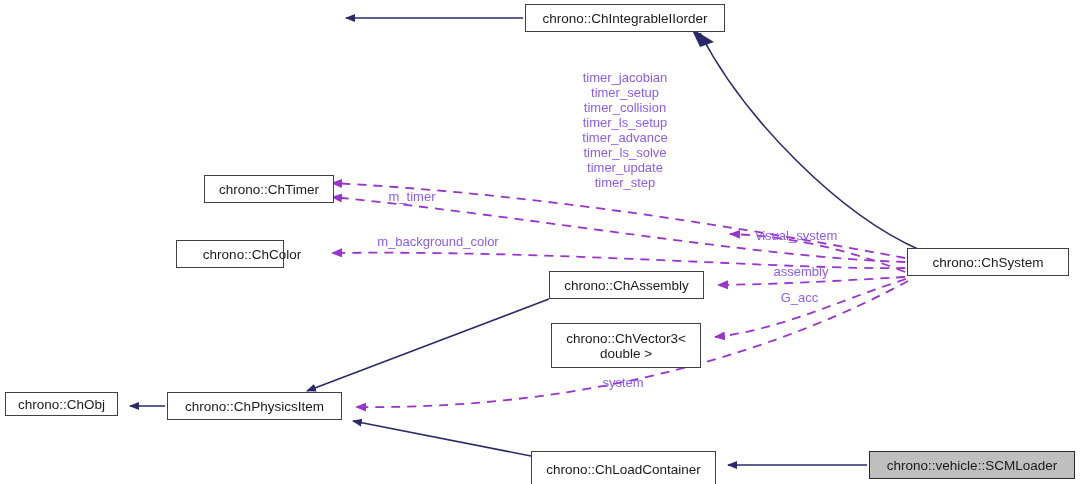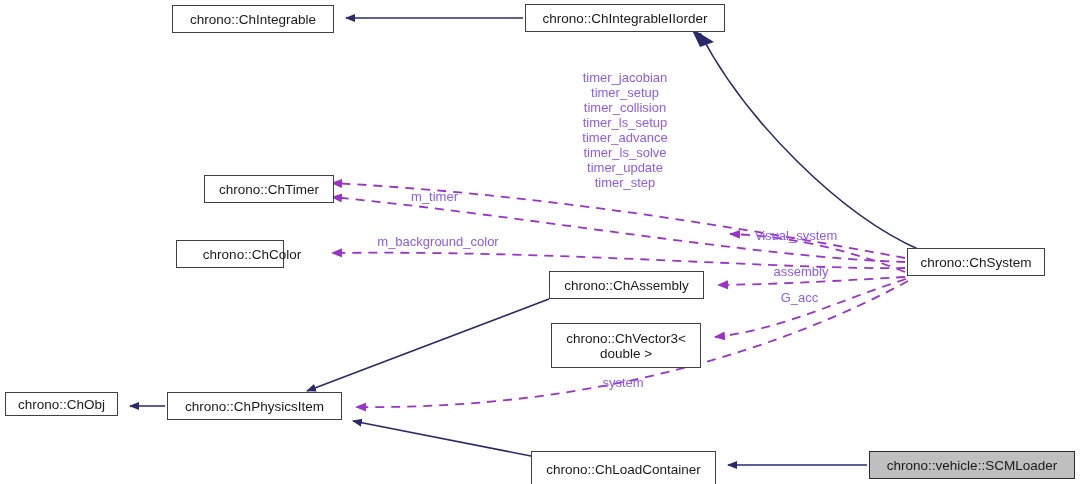--- a/index.html
+++ b/index.html
@@ -92,23 +92,20 @@
 
     <path d="M 905,272 C 850,250 790,236 730,234" fill="none" stroke="#9a32cd" stroke-width="1.8" stroke-dasharray="9,7" marker-end="url(#arrowUsage)"></path>
 
     <path d="M 905,277 C 850,280 790,284 718,285" fill="none" stroke="#9a32cd" stroke-width="1.8" stroke-dasharray="9,7" marker-end="url(#arrowUsage)"></path>
 
     <path d="M 906,279 C 840,300 780,330 715,337" fill="none" stroke="#9a32cd" stroke-width="1.8" stroke-dasharray="9,7" marker-end="url(#arrowUsage)"></path>
 
     <path d="M 908,281 C 790,345 600,410 356,407" fill="none" stroke="#9a32cd" stroke-width="1.8" stroke-dasharray="9,7" marker-end="url(#arrowUsage)"></path>
   </svg>
 
-  <div class="node" style="left:172px; top:5px; width:162px; height:28px;">
-    <span>chrono::ChIntegrable</span>
-  </div>
 
   <div class="node" style="left:525px; top:4px; width:200px; height:28px;">
     <span>chrono::ChIntegrableIIorder</span>
   </div>
 
   <div class="node" style="left:204px; top:175px; width:130px; height:28px;">
     <span>chrono::ChTimer</span>
   </div>
 
   <div class="node" style="left:176px; top:240px; width:108px; height:28px;padding-left:44px;">
@@ -118,21 +115,21 @@
 
   <div class="node" style="left:549px; top:271px; width:155px; height:28px;">
     <span>chrono::ChAssembly</span>
   </div>
 
   <div class="node" style="left:551px; top:323px; width:150px; height:45px;">
     <span class="multiline-label">chrono::ChVector3&lt;
 double &gt;</span>
   </div>
 
-  <div class="node" style="left:907px; top:248px; width:138px; height:28px;">
+  <div class="node" style="left:907px; top:248px; width:162px; height:28px;">
     <span>chrono::ChSystem</span>
   </div>
 
   <div class="node" style="left:5px; top:392px; width:113px; height:24px;">
     <span>chrono::ChObj</span>
   </div>
 
   <div class="node" style="left:167px; top:392px; width:175px; height:28px;">
     <span>chrono::ChPhysicsItem</span>
   </div>
@@ -147,21 +144,21 @@
 
   <div class="edge-label multiline-label" style="left:573px; top:70px; width:104px;">timer_jacobian
 timer_setup
 timer_collision
 timer_ls_setup
 timer_advance
 timer_ls_solve
 timer_update
 timer_step</div>
 
-  <div class="edge-label" style="left:402px; top:189px; width:56px;text-align:right;">m_timer</div>
+  <div class="edge-label" style="left:384px; top:189px; width:56px;">m_timer</div>
 
   <div class="edge-label" style="left:363px; top:234px; width:150px;">m_background_color</div>
 
   <div class="edge-label" style="left:749px; top:228px; width:95px;">visual_system</div>
 
   <div class="edge-label" style="left:769px; top:264px; width:64px;">assembly</div>
 
   <div class="edge-label" style="left:778px; top:290px; width:43px;">G_acc</div>
 
   <div class="edge-label" style="left:598px; top:375px; width:50px;">system</div>

